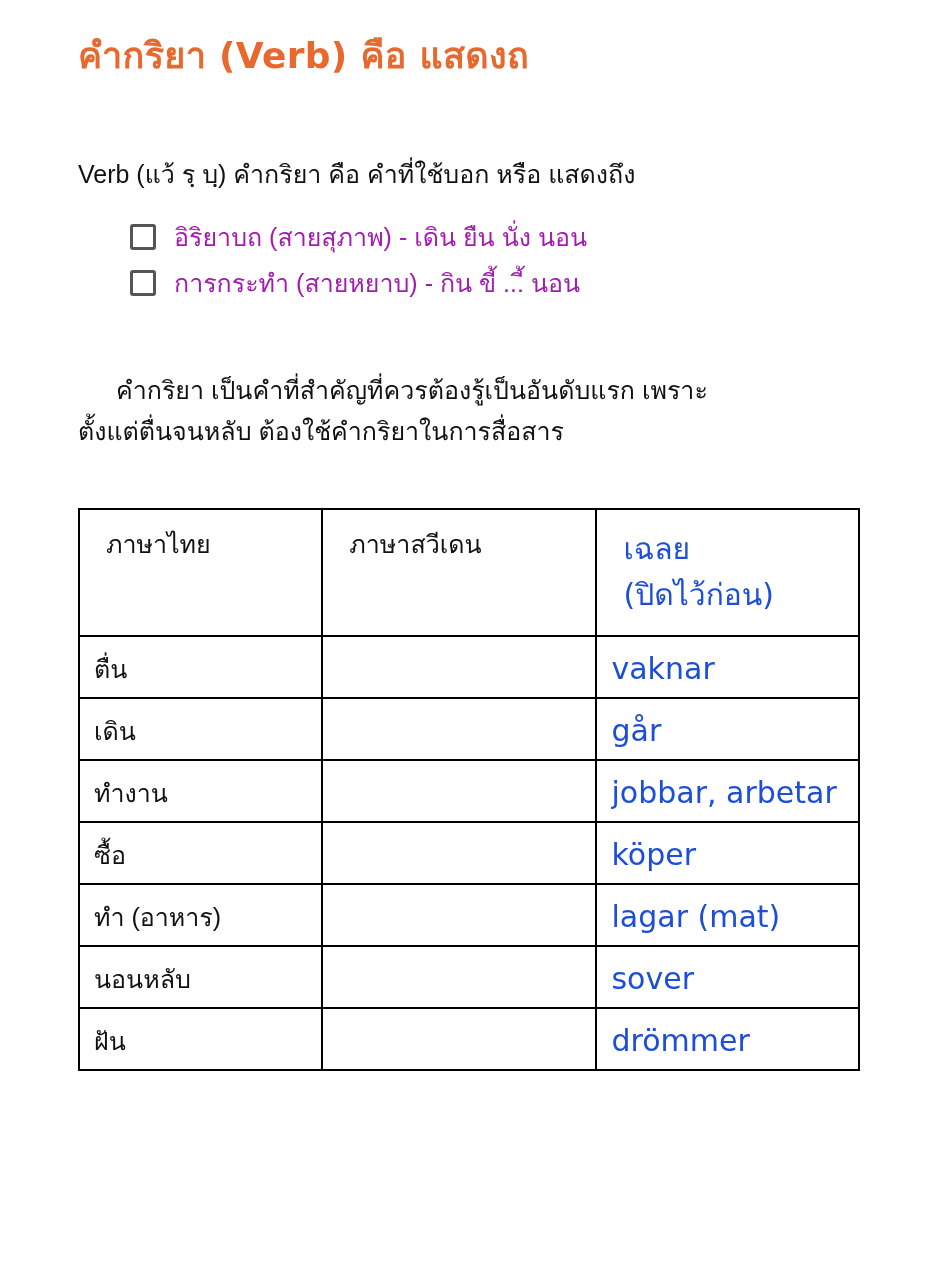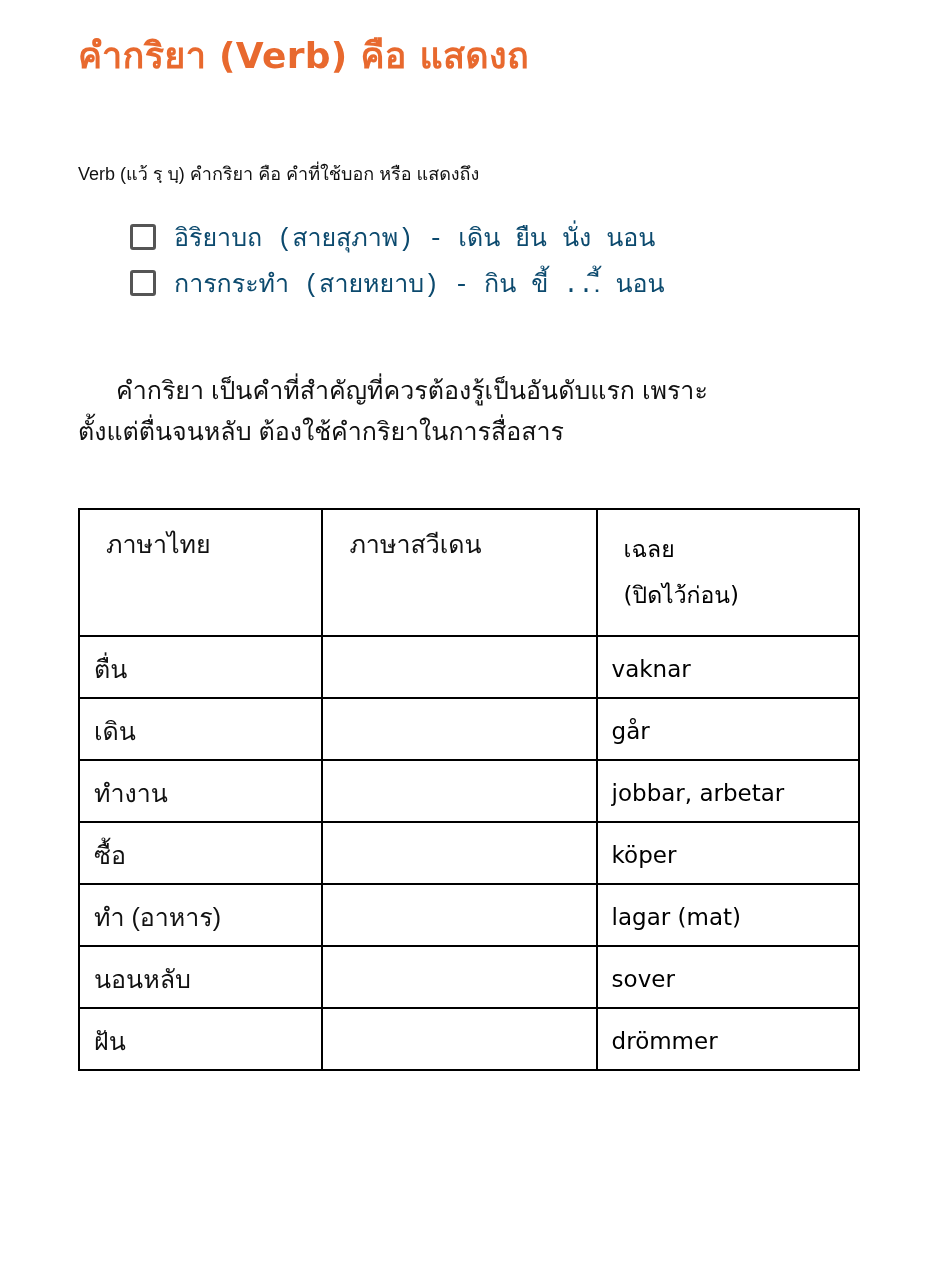--- a/index.html
+++ b/index.html
@@ -8,33 +8,33 @@
 
     .title {
       position: absolute; left: 78px; top: 30px;
       font-size: 36px; line-height: 52px; color: #e8692e;
       font-family: "DejaVu Sans", sans-serif;
       letter-spacing: 0.3px;
     }
 
     .intro {
       position: absolute; left: 78px; top: 156px;
-      font-size: 18px; line-height: 36px; color: #111;
+      font-size: 25px; line-height: 36px; color: #111;
       font-family: "Liberation Sans", sans-serif;
     }
 
     .bullets {
       position: absolute; left: 130px; top: 214px;
       list-style: none;
     }
     .bullets li {
       display: flex; align-items: center;
       height: 46px;
-      font-size: 25px; color: #0c4a6e;
-      font-family: Liberation Mono, monospace;
+      font-size: 25px; color: #a21caf;
+      font-family: Liberation Sans, sans-serif;
     }
     .checkbox {
       display: inline-block; width: 26px; height: 26px;
       border: 3px solid #555; border-radius: 3px;
       margin-right: 18px; flex: 0 0 auto;
     }
 
     .para {
       position: absolute; left: 78px; top: 370px; width: 740px;
       font-size: 25px; line-height: 41px; color: #111;
@@ -52,21 +52,21 @@
       border: 2.5px solid #000;
       vertical-align: top;
       padding: 14px 14px 0 14px;
       height: 62px;
     }
     table.vocab tr.head td { height: 127px; padding-top: 16px; padding-left: 26px; }
     table.vocab td.c1 { width: 244px; }
     table.vocab td.c2 { width: 275px; }
     table.vocab td.c3 { width: 263px; }
     .thai { font-family: "Liberation Sans", sans-serif; color: #111; font-size: 25px; line-height: 36px; }
-    .ans { font-family: "DejaVu Sans", sans-serif; color: #000000; font-size: 23px; line-height: 36px; margin-top: 32px; }
+    .ans { font-family: "DejaVu Sans", sans-serif; color: #1d4ed8; font-size: 30px; line-height: 36px; margin-top: 32px; }
     .head-ans { line-height: 46px; }
   </style>
 </head>
 <body>
 
 <h1 class="title">คำกริยา (Verb) คือ แสดงถ</h1>
 
 <p class="intro">Verb (แว้ รฺ บฺ) คำกริยา คือ คำที่ใช้บอก หรือ แสดงถึง</p>
 
 <ul class="bullets">

